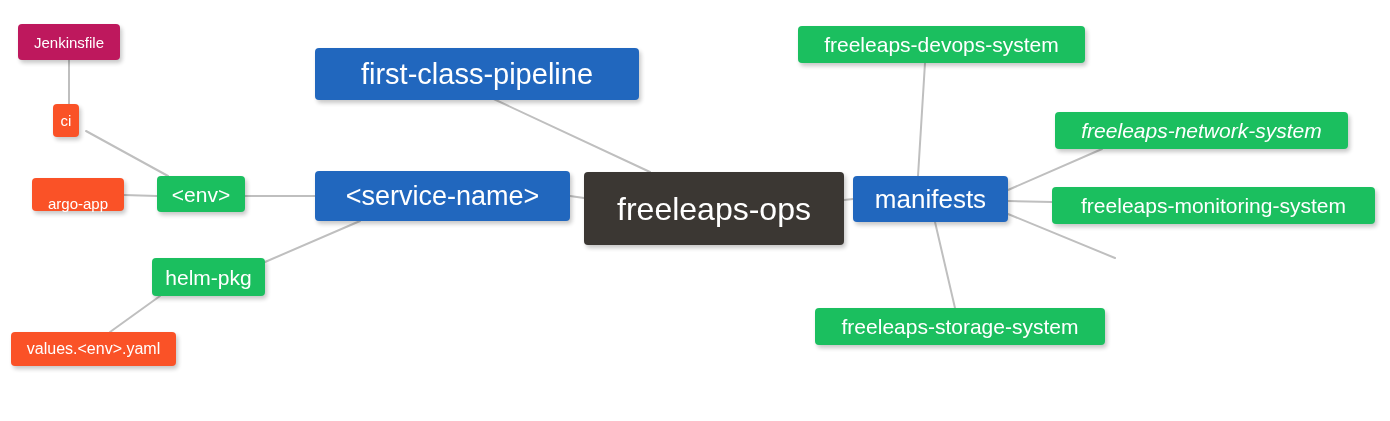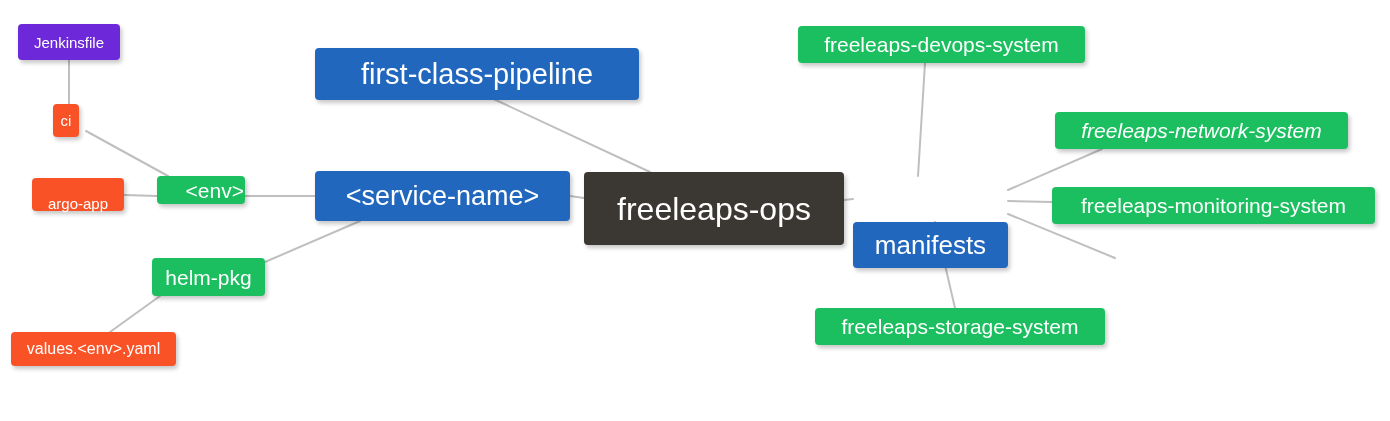--- a/index.html
+++ b/index.html
@@ -66,48 +66,48 @@
       <line x1="570" y1="196" x2="584" y2="198" stroke="#bfbfbf" stroke-width="2" stroke-linecap="round"></line>
       <line x1="470" y1="88" x2="650" y2="172" stroke="#bfbfbf" stroke-width="2" stroke-linecap="round"></line>
       <line x1="844" y1="200" x2="853" y2="199" stroke="#bfbfbf" stroke-width="2" stroke-linecap="round"></line>
       <line x1="918" y1="176" x2="925" y2="63" stroke="#bfbfbf" stroke-width="2" stroke-linecap="round"></line>
       <line x1="1008" y1="190" x2="1102" y2="149" stroke="#bfbfbf" stroke-width="2" stroke-linecap="round"></line>
       <line x1="1008" y1="201" x2="1052" y2="202" stroke="#bfbfbf" stroke-width="2" stroke-linecap="round"></line>
       <line x1="1008" y1="214" x2="1115" y2="258" stroke="#bfbfbf" stroke-width="2" stroke-linecap="round"></line>
       <line x1="935" y1="222" x2="955" y2="308" stroke="#bfbfbf" stroke-width="2" stroke-linecap="round"></line>
     </svg>
   <div id="node-layer">
-      <div class="node" style="left: 18px; top: 24px; width: 102px; height: 36px; background: #6d28d9; font-size: 15px;">
+      <div class="node" style="left: 18px; top: 24px; width: 102px; height: 36px; background: #be185d; font-size: 15px;">
         <span class="node-label">Jenkinsfile</span>
       </div>
       <div class="node" style="left: 53px; top: 104px; width: 26px; height: 33px; background: rgb(250, 82, 39); font-size: 15px;">
         <span class="node-label">ci</span>
       </div>
       <div class="node" style="left: 32px; top: 178px; width: 92px; height: 33px; background: rgb(250, 82, 39); font-size: 15px; align-items: flex-end;">
         <span class="node-label">argo-app</span>
       </div>
-      <div class="node" style="left: 157px; top: 176px; width: 88px; height: 28px; background: rgb(27, 191, 95); font-size: 21px; justify-content: flex-end;">
+      <div class="node" style="left: 157px; top: 176px; width: 88px; height: 36px; background: rgb(27, 191, 95); font-size: 21px;">
         <span class="node-label">&lt;env&gt;</span>
       </div>
       <div class="node" style="left: 152px; top: 258px; width: 113px; height: 38px; background: rgb(27, 191, 95); font-size: 21px;">
         <span class="node-label">helm-pkg</span>
       </div>
       <div class="node" style="left: 11px; top: 332px; width: 165px; height: 34px; background: rgb(250, 82, 39); font-size: 16px;">
         <span class="node-label">values.&lt;env&gt;.yaml</span>
       </div>
       <div class="node" style="left: 315px; top: 48px; width: 324px; height: 52px; background: rgb(33, 103, 190); font-size: 29px;">
         <span class="node-label">first-class-pipeline</span>
       </div>
       <div class="node" style="left: 315px; top: 171px; width: 255px; height: 50px; background: rgb(33, 103, 190); font-size: 27px;">
         <span class="node-label">&lt;service-name&gt;</span>
       </div>
       <div class="node" style="left: 584px; top: 172px; width: 260px; height: 73px; background: rgb(59, 55, 51); font-size: 32px;">
         <span class="node-label">freeleaps-ops</span>
       </div>
-      <div class="node" style="left: 853px; top: 176px; width: 155px; height: 46px; background: rgb(33, 103, 190); font-size: 26px; margin-top: 46px;">
+      <div class="node" style="left: 853px; top: 176px; width: 155px; height: 46px; background: rgb(33, 103, 190); font-size: 26px;">
         <span class="node-label">manifests</span>
       </div>
       <div class="node" style="left: 798px; top: 26px; width: 287px; height: 37px; background: rgb(27, 191, 95); font-size: 21px;">
         <span class="node-label">freeleaps-devops-system</span>
       </div>
       <div class="node" style="left: 1055px; top: 112px; width: 293px; height: 37px; background: rgb(27, 191, 95); font-size: 21px; font-style: italic;">
         <span class="node-label">freeleaps-network-system</span>
       </div>
       <div class="node" style="left: 1052px; top: 187px; width: 323px; height: 37px; background: rgb(27, 191, 95); font-size: 21px;">
         <span class="node-label">freeleaps-monitoring-system</span>

